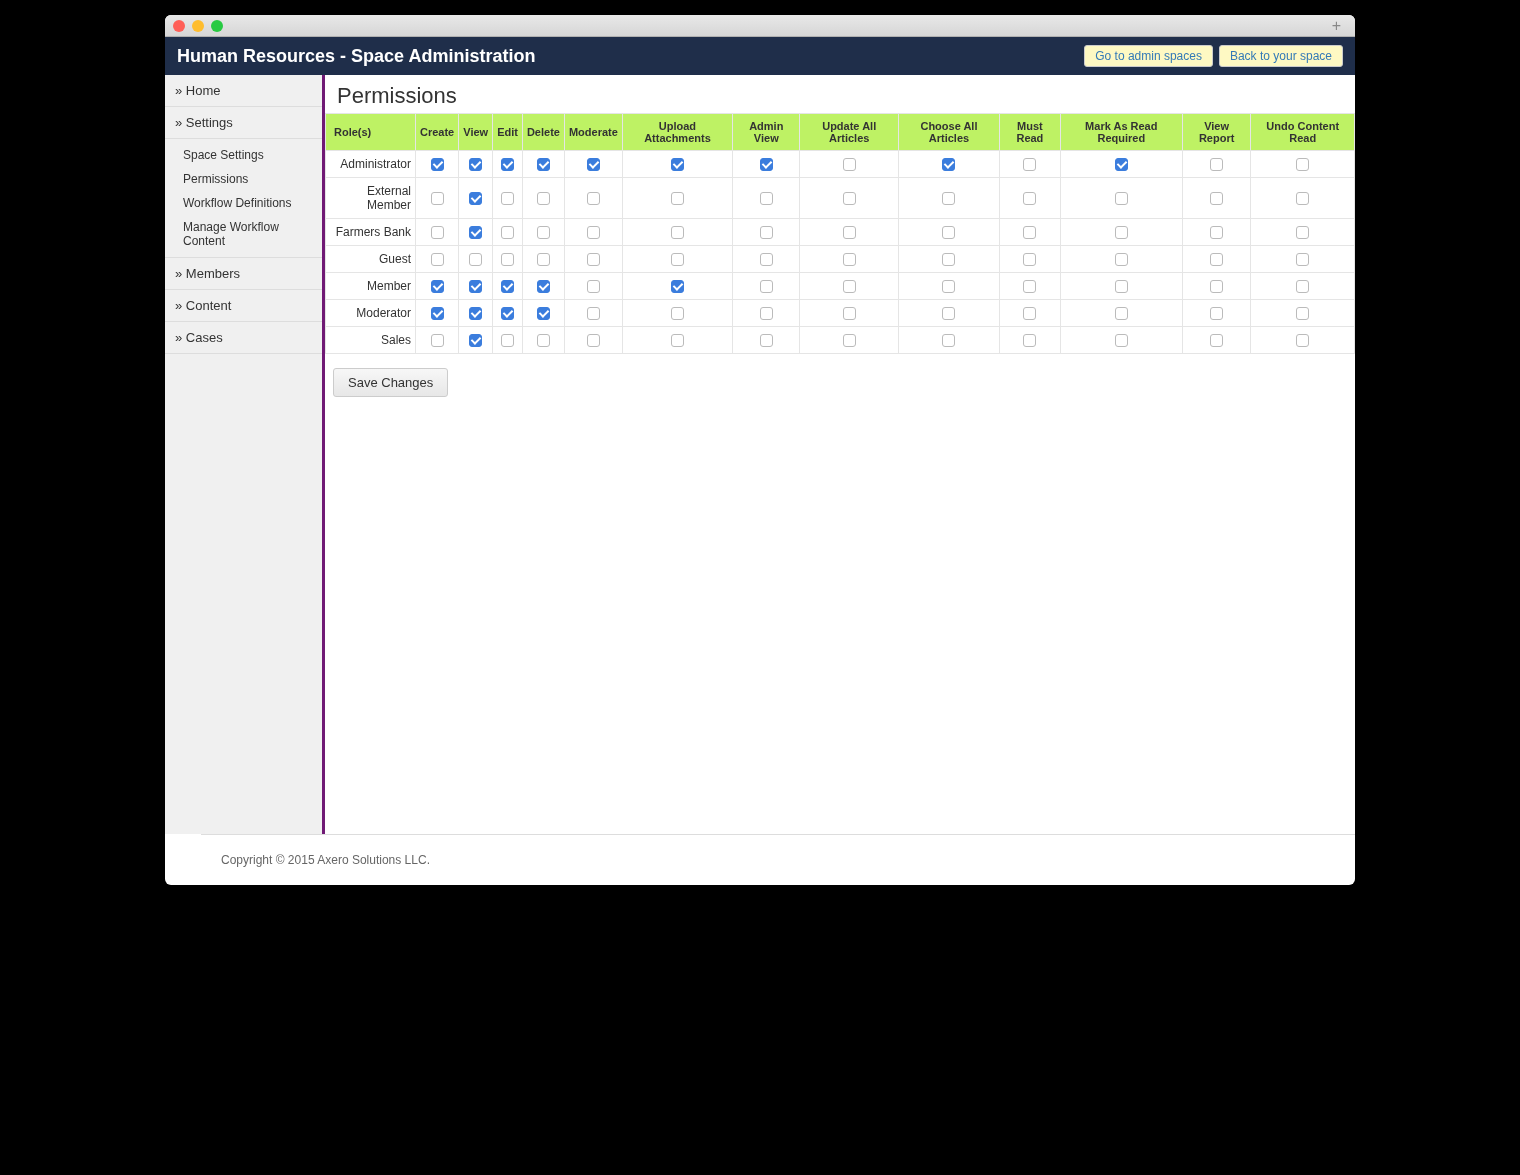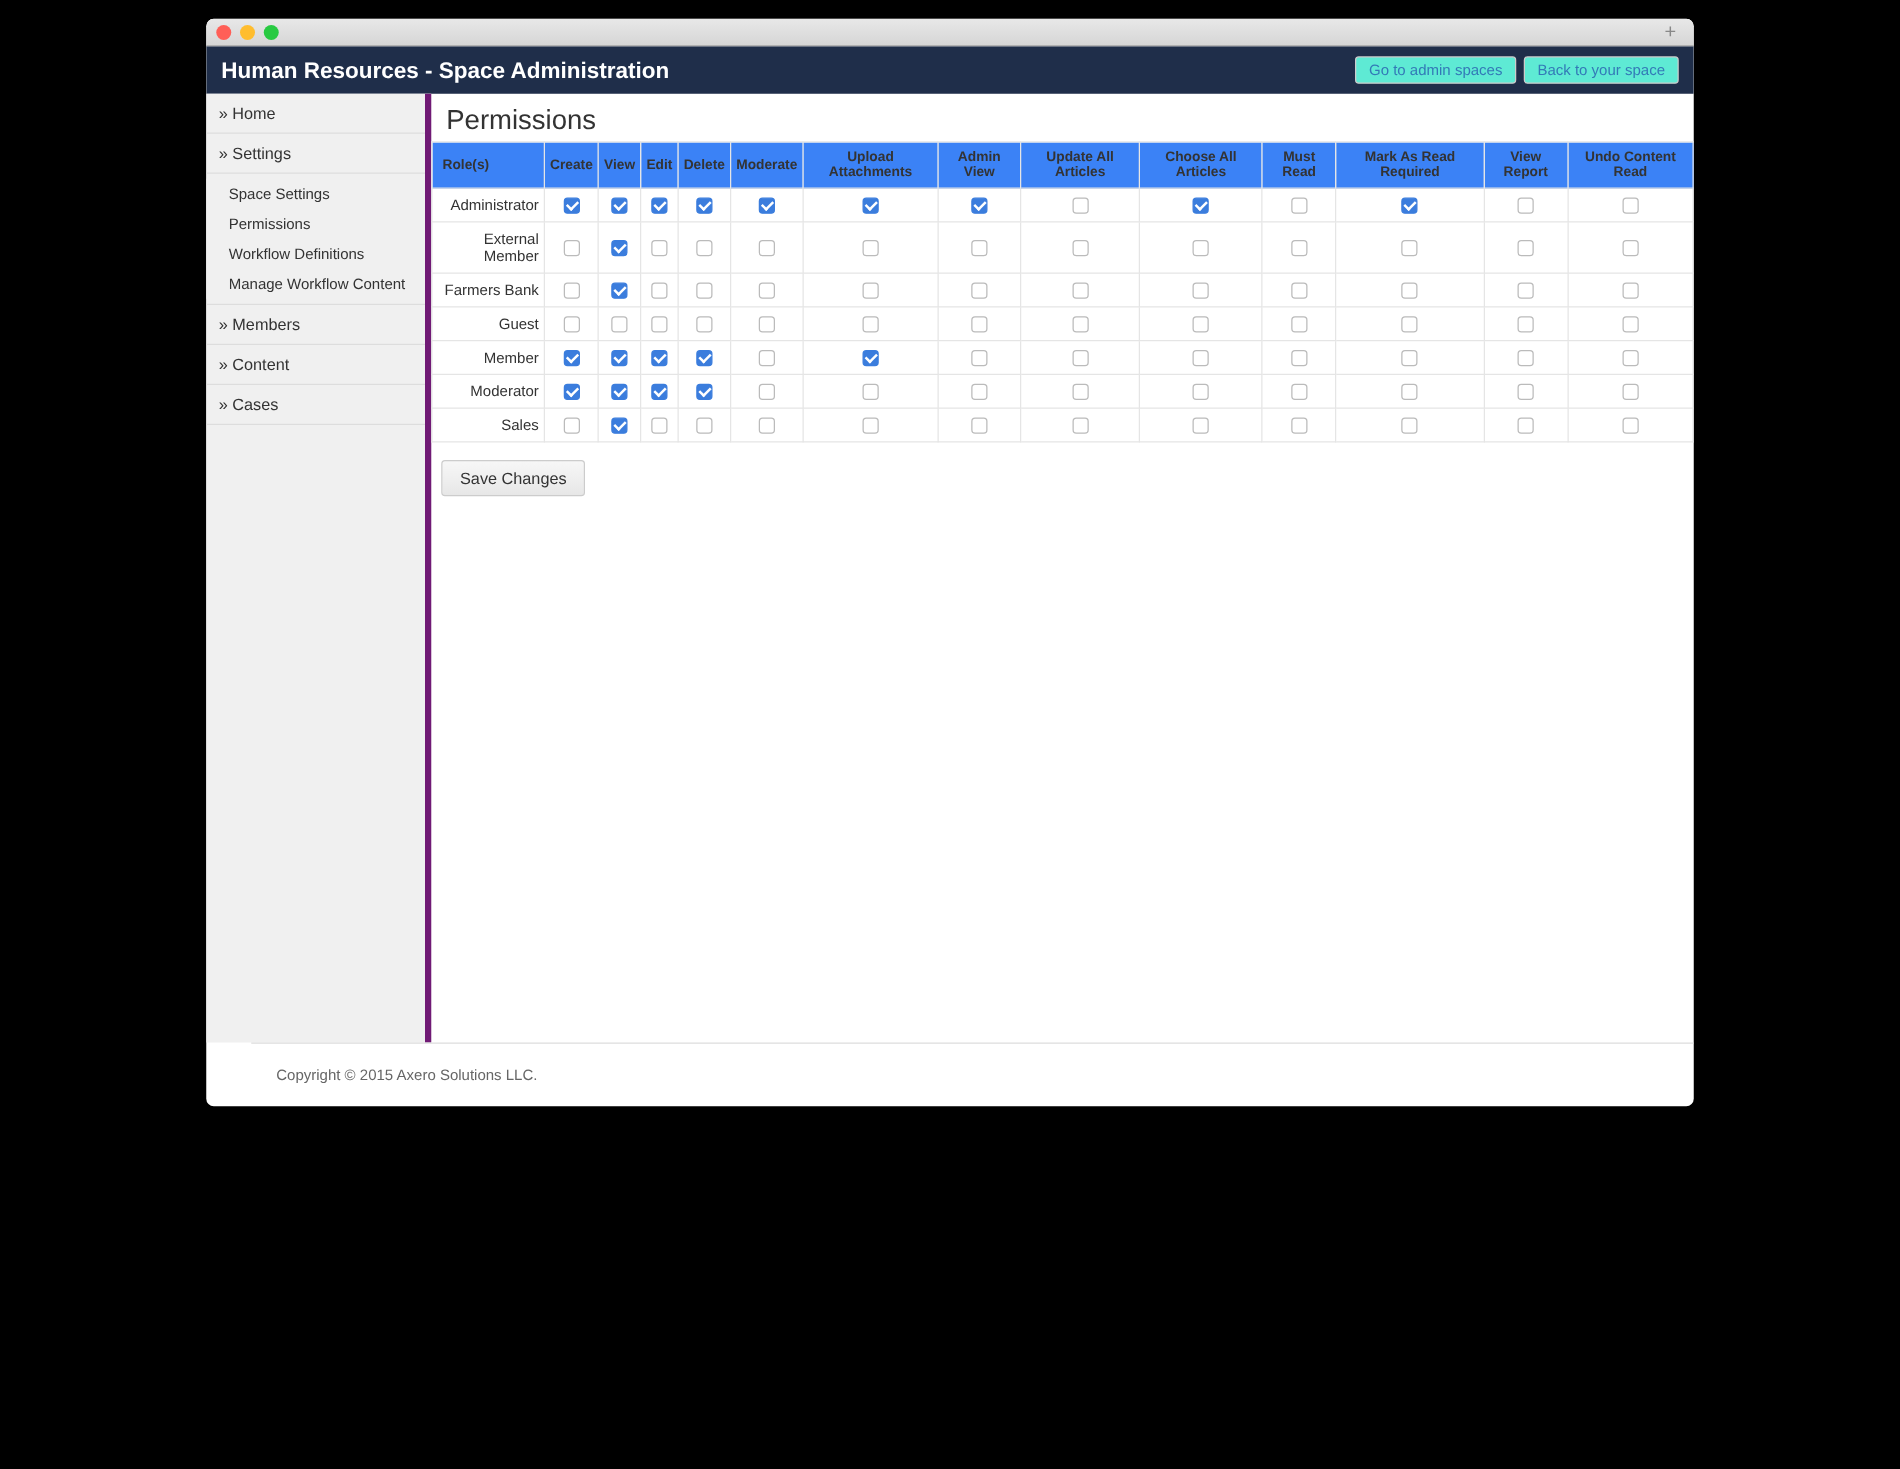--- a/index.html
+++ b/index.html
@@ -47,37 +47,37 @@
       display: flex;
       align-items: center;
       padding: 8px 12px;
     }
     .header-title {
       font-size: 18px;
       font-weight: bold;
     }
     .header-buttons { margin-left: auto; display: flex; gap: 6px; }
     .btn-white {
-      background: #5eead4;
+      background: #fef9c3;
       color: #337ab7;
       border: 1px solid #ccc;
       border-radius: 3px;
       padding: 3px 10px;
       font-size: 12px;
       cursor: pointer;
     }
     .body {
       display: flex;
       flex: 1;
       min-height: 0;
     }
     .sidebar {
-      width: 180px;
+      width: 160px;
       background: #f0f0f0;
-      border-right: 5px solid #701a75;
+      border-right: 3px solid #701a75;
     }
     .sidebar-item {
       padding: 8px 10px;
       border-bottom: 1px solid #ddd;
       cursor: pointer;
       font-size: 13px;
       color: #333;
     }
     .sidebar-sub {
       padding: 5px 10px 5px 18px;
@@ -134,21 +134,21 @@
     }
     .perm-table th, .perm-table td {
       border: 1px solid #e5e5e5;
       padding: 6px 4px;
       text-align: center;
     }
     .perm-table th {
       font-weight: bold;
       color: #333;
       font-size: 11px;
-      background: #3b82f6;
+      background: #bef264;
       margin-left: 12px;
     }
     .perm-table td.role-cell {
       text-align: right;
       padding-left: 8px;
       color: #333;
       font-size: 12px;
       width: 90px;
     }
     .perm-table th:first-child { text-align: left; padding-left: 8px; }

